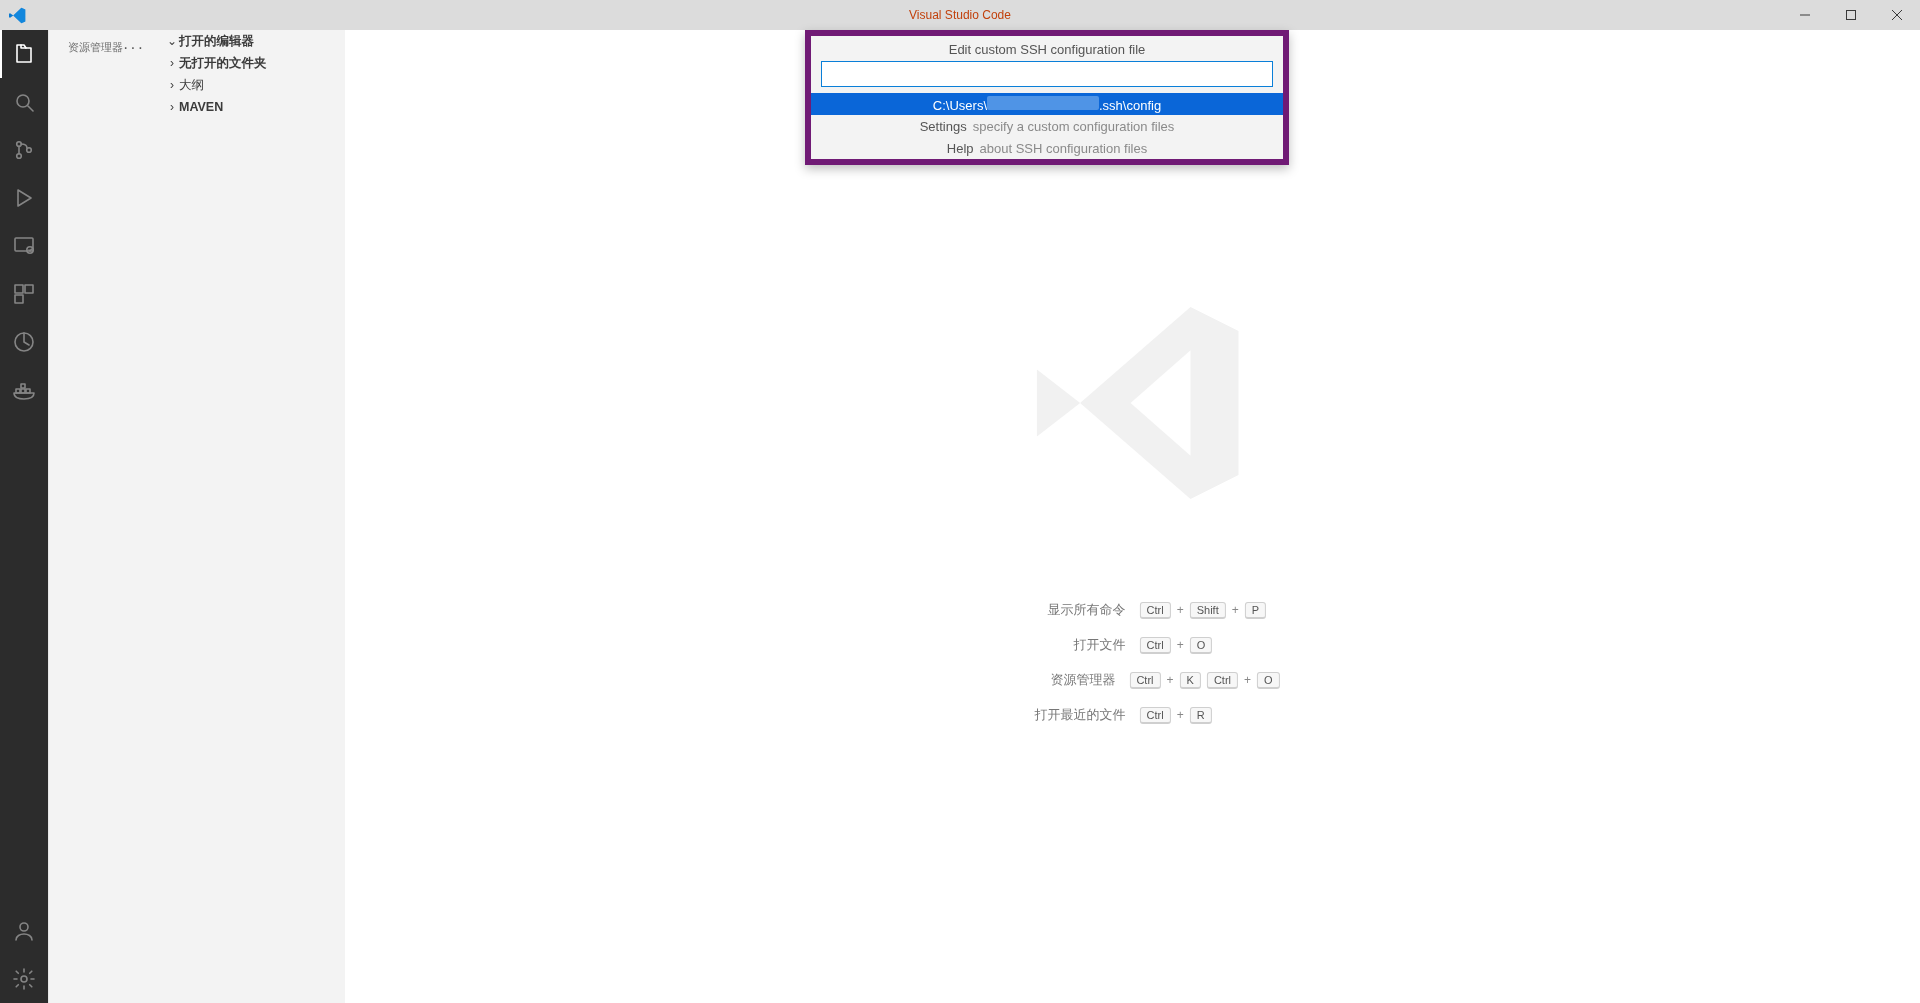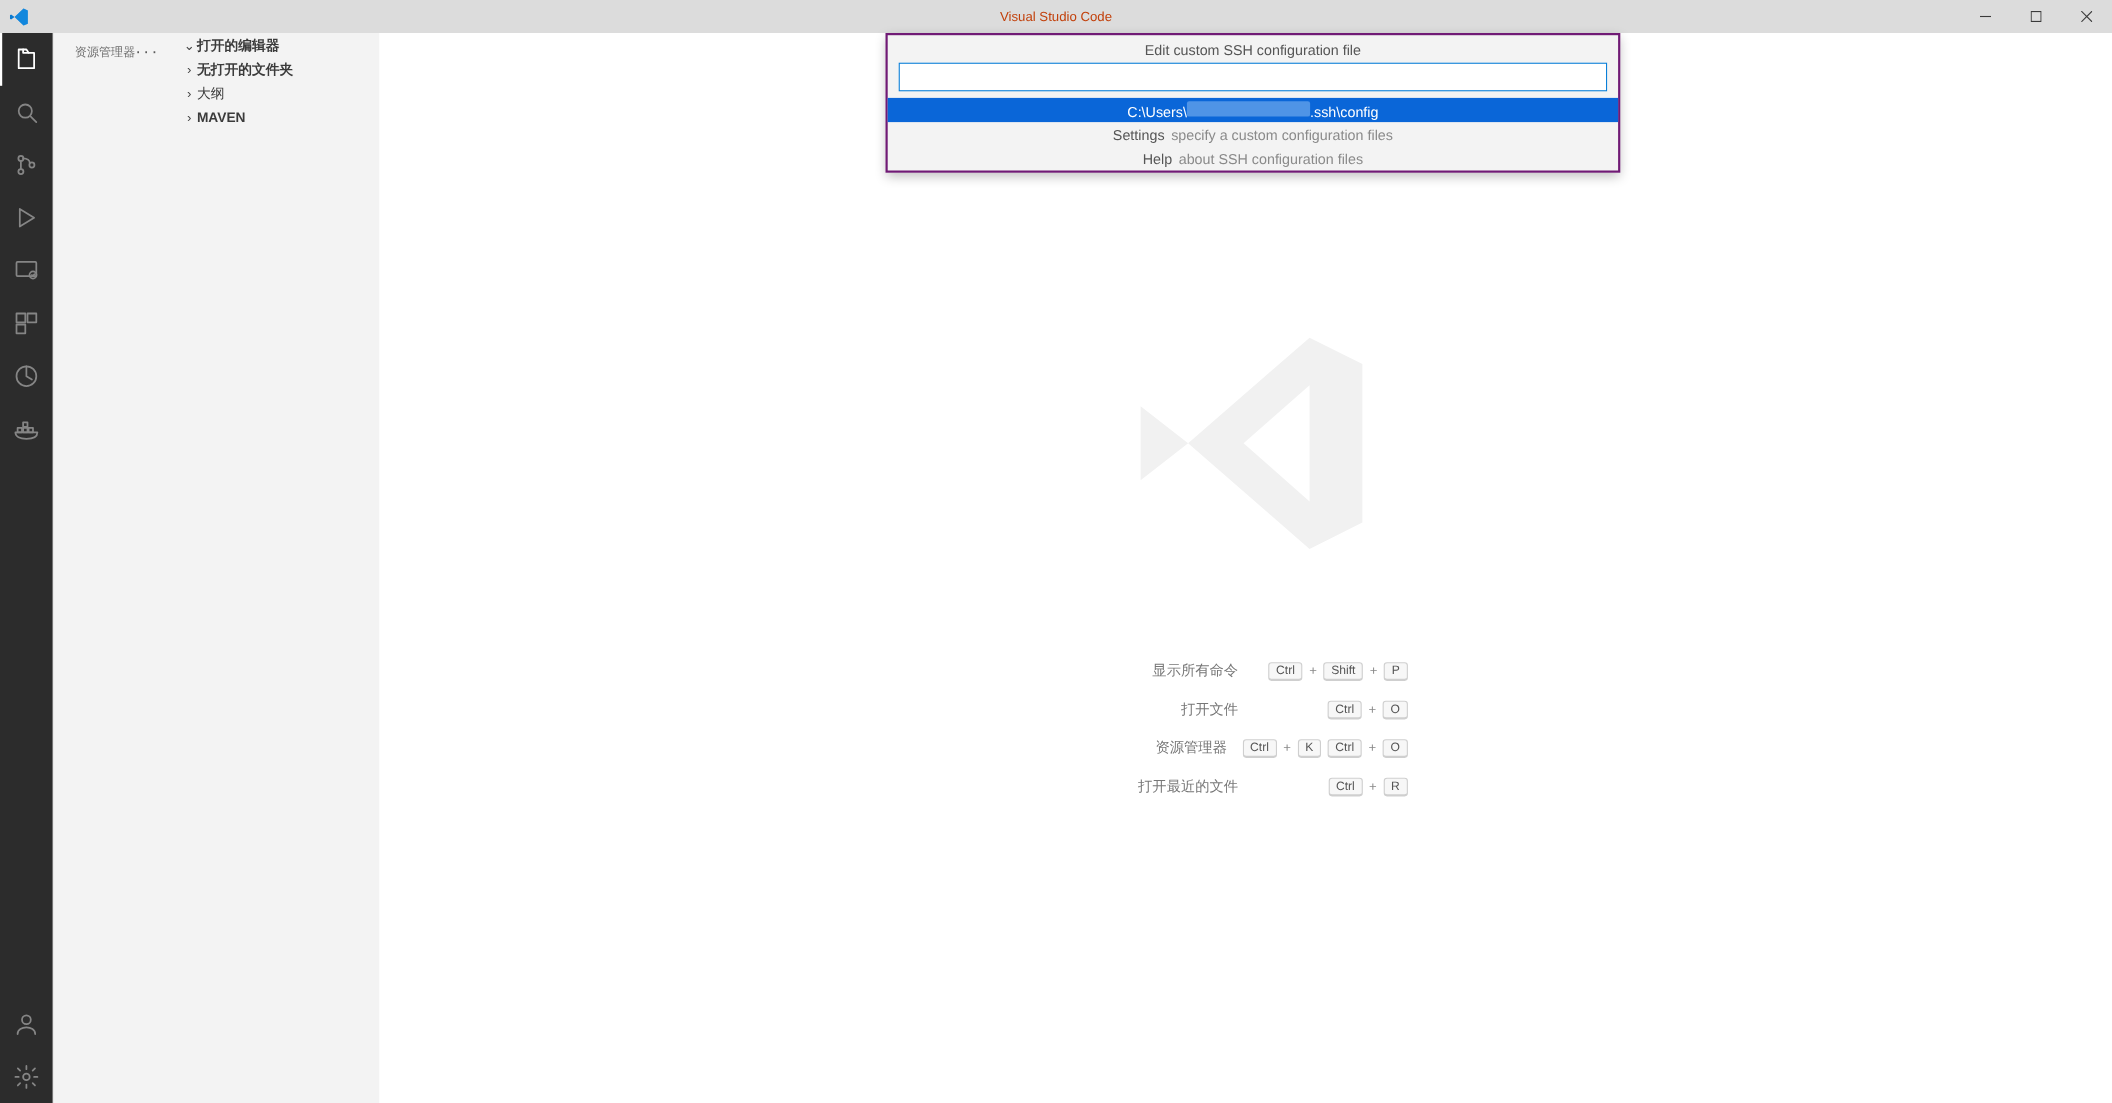--- a/index.html
+++ b/index.html
@@ -30,25 +30,25 @@
   .tree-row { height:22px; display:flex; align-items:center; padding-left:8px; cursor:default; }
   .tree-row .twisty { width:14px; text-align:center; color:#424242; font-size:12px; }
   .tree-row.bold .label { font-weight:700; }
   
   .editor { flex:1; background:#fff; position:relative; }
   .watermark { position:absolute; left:50%; top:50%; transform:translate(-50%,-52%); display:flex; flex-direction:column; align-items:center; }
   .watermark svg { opacity:1; }
   .shortcut-list { margin-top:70px; font-size:13px; color:#8a8a8a; }
   .sc-row { display:flex; align-items:center; justify-content:flex-end; gap:14px; height:35px; }
   .sc-label { min-width:130px; text-align:right; color:#777; }
-  .sc-keys { display:flex; align-items:center; gap:6px; min-width:140px;justify-content:flex-end; }
+  .sc-keys { display:flex; align-items:center; gap:6px; min-width:140px; }
   .key { border:1px solid #cfcfcf; border-bottom-width:2px; border-radius:3px; background:#f7f7f7; padding:1px 6px; font-size:11px; color:#555; }
   .plus { color:#888; font-size:12px; }
   
-  .quickpick { position:absolute; top:0; left:460px; width:668px; background:#f3f3f3; border:2px solid #701a75; box-shadow:0 4px 10px rgba(0,0,0,0.25); z-index:50; }
+  .quickpick { position:absolute; top:0; left:460px; width:484px; background:#f3f3f3; border:6px solid #701a75; box-shadow:0 4px 10px rgba(0,0,0,0.25); z-index:50; }
   .qp-title { text-align:center; font-size:13px; color:#555; padding:6px 0 4px; }
   .qp-input-wrap { padding:0 10px 6px; }
   .qp-input { width:100%; height:26px; border:1px solid #0a7fd8; outline:none; background:#fff; padding:0 6px; font-size:13px; }
   .qp-list { font-size:13px; }
   .qp-row { height:22px; display:flex; align-items:center; padding:0 14px; color:#555; gap:6px;justify-content:center;}
   .qp-row.selected { background:#0a66d8; color:#fff; }
   .qp-row .mask { display:inline-block; height:14px; border-radius:2px; }
   .qp-row.selected .mask { background:#4f94e6; width:112px; }
   .qp-row .desc { color:#8a8a8a; }
 </style>

